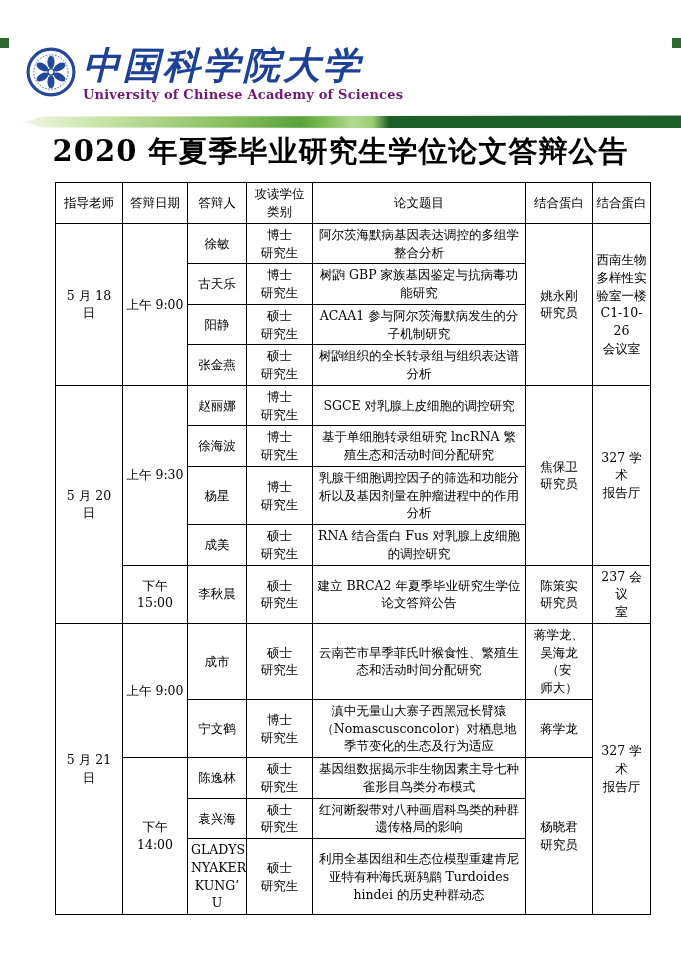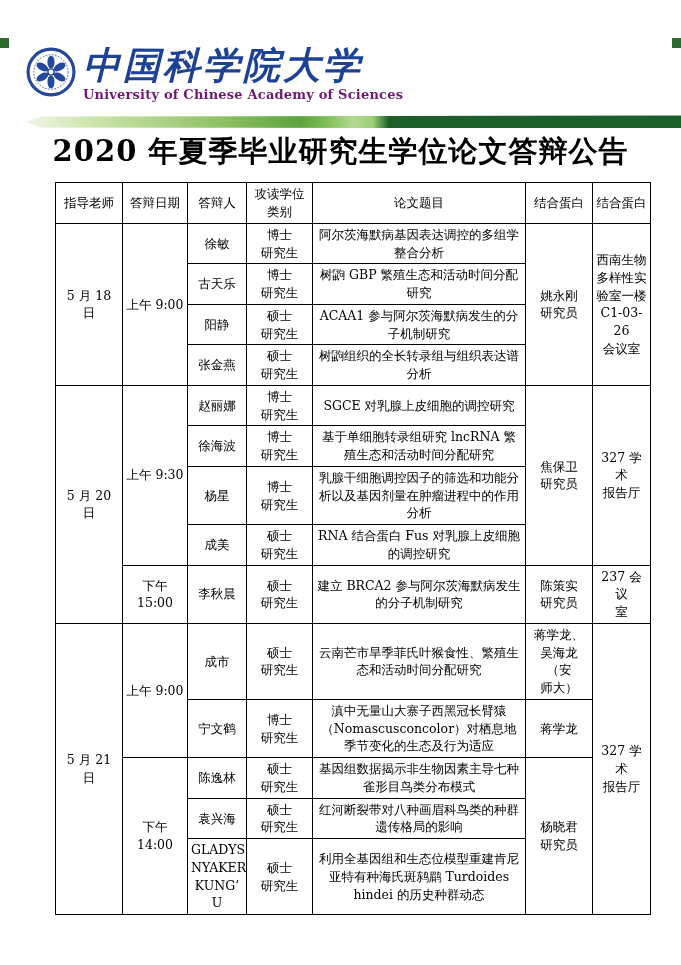--- a/index.html
+++ b/index.html
@@ -105,28 +105,28 @@
     <td rowspan="4">上午 9:00</td>
     <td>徐敏</td>
     <td>博士
 研究生</td>
     <td class="c-title">阿尔茨海默病基因表达调控的多组学整合分析</td>
     <td rowspan="4">姚永刚
 研究员</td>
     <td rowspan="4">西南生物
 多样性实
 验室一楼
-C1-03-26
+C1-10-26
 会议室</td>
   </tr>
   <tr>
     <td>古天乐</td>
     <td>博士
 研究生</td>
-    <td class="c-title">树鼩 GBP 繁殖生态和活动时间分配研究</td>
+    <td class="c-title">树鼩 GBP 家族基因鉴定与抗病毒功能研究</td>
   </tr>
   <tr>
     <td>阳静</td>
     <td>硕士
 研究生</td>
     <td class="c-title">ACAA1 参与阿尔茨海默病发生的分子机制研究</td>
   </tr>
   <tr>
     <td>张金燕</td>
     <td>硕士
@@ -163,21 +163,21 @@
     <td>硕士
 研究生</td>
     <td class="c-title">RNA 结合蛋白 Fus 对乳腺上皮细胞的调控研究</td>
   </tr>
   <tr>
     <td>下午
 15:00</td>
     <td>李秋晨</td>
     <td>硕士
 研究生</td>
-    <td class="c-title">建立 BRCA2 参与阿尔茨海默病发生的分子机制研究</td>
+    <td class="c-title">建立 BRCA2 年夏季毕业研究生学位论文答辩公告</td>
     <td>陈策实
 研究员</td>
     <td>237 会议
 室</td>
   </tr>
 
   <tr>
     <td rowspan="5">5 月 21 日</td>
     <td rowspan="2">上午 9:00</td>
     <td>成市</td>

